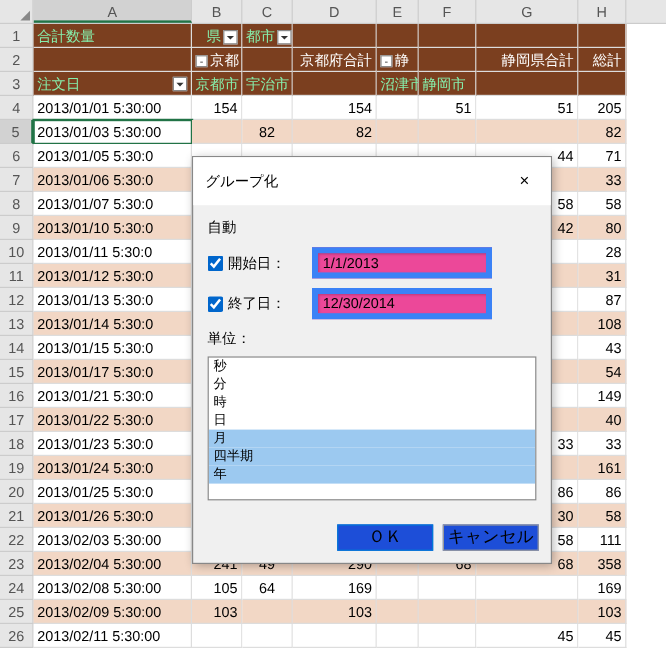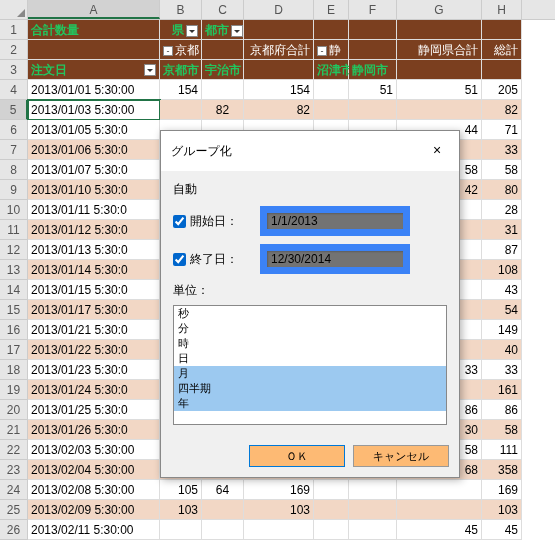--- a/index.html
+++ b/index.html
@@ -10,41 +10,41 @@
 .rh-corner::after{content:"";position:absolute;right:2px;bottom:2px;width:0;height:0;border-left:8px solid transparent;border-bottom:8px solid #888}
 .ch{border-right:1px solid #ccc;text-align:center;line-height:20px;color:#555}
 .ch-A{width:132px}.ch-B{width:42px}.ch-C{width:42px}.ch-D{width:70px}.ch-E{width:35px}.ch-F{width:48px}.ch-G{width:85px}.ch-H{width:40px}
 .ch.sel{background:#d2d2d2;border-bottom:2px solid #217346}
 .rows{}
 .row{display:flex;height:20px}
 .rh{width:28px;background:#e6e6e6;border-right:1px solid #ccc;border-bottom:1px solid #ccc;text-align:center;line-height:20px;color:#555}
 .rh.sel{background:#d2d2d2;border-right:2px solid #217346}
 .cell{border-right:1px solid #ddd;border-bottom:1px solid #ddd;line-height:20px;padding:0 3px;white-space:nowrap;overflow:visible}
 .cA{width:132px}.cB{width:42px;text-align:right}.cC{width:42px;text-align:center}.cD{width:70px;text-align:right}.cE{width:35px}.cF{width:48px;text-align:right}.cG{width:85px;text-align:right}.cH{width:40px;text-align:right}
-.hdr{background:#7b3f1f;color:#22c55e;font-weight:bold}
+.hdr{background:#7b3f1f;color:#86efac;font-weight:normal}
 .hdr2{background:#7b3f1f;color:#fff}
 .band{background:#f2d7c5}
 .band2{background:#fff}
 .dd{display:inline-block;width:12px;height:12px;background:#fff;border:1px solid #888;margin-left:2px;vertical-align:middle;position:relative}
 .dd::after{content:"";position:absolute;left:2px;top:4px;width:0;height:0;border-left:3px solid transparent;border-right:3px solid transparent;border-top:3px solid #333}
 .exp{display:inline-block;width:10px;height:10px;background:#fff;border:1px solid #888;margin-right:2px;vertical-align:middle;position:relative;color:#333;font-size:9px;line-height:8px;text-align:center}
 .selcell{outline:2px solid #217346;outline-offset:-1px;background:#fff!important}
 .dialog{position:absolute;left:160px;top:130px;width:300px;background:#f0f0f0;border:1px solid #888;box-shadow:2px 2px 8px rgba(0,0,0,0.3);z-index:10}
 .dlg-title{display:flex;justify-content:space-between;align-items:center;padding:10px 10px;background:#fff}
 .dlg-close{width:24px;height:20px;text-align:center;line-height:18px;cursor:pointer;font-size:14px}
 .dlg-body{padding:10px 12px}
 .dlg-body label{display:block;margin-bottom:6px}
 .dlg-row{display:flex;align-items:center;margin:8px 0}
 .dlg-row .lbl{margin-left:4px;width:70px}
-.dlg-row input[type=text]{width:150px;border:7px solid #3b82f6;background:#737373;box-shadow:inset 1px 1px 2px rgba(0,0,0,0.2);padding:1px 4px;font-size:12px}
+.dlg-row input[type=text]{width:150px;border:5px solid #3b82f6;background:#ec4899;box-shadow:inset 1px 1px 2px rgba(0,0,0,0.2);padding:1px 4px;font-size:12px}
 .unit-list{border:1px solid #888;background:#fff;height:120px;overflow:hidden;margin-top:4px}
 .unit-list div{padding:0 4px;line-height:15px;font-size:11px}
 .unit-list .sel{background:#9cc9f0}
 .dlg-btns{display:flex;justify-content:flex-end;gap:8px;padding:10px}
-.dlg-btns button{width:96px;height:22px;background:#fdba74;border:1px solid #999;cursor:pointer;font-size:11px}
+.dlg-btns button{width:80px;height:22px;background:#1d4ed8;border:1px solid #999;cursor:pointer;font-size:14px}
 .dlg-btns button.primary{border:1px solid #0078d7}
 .cb{width:13px;height:13px;accent-color:#0066cc}
 </style>
 </head>
 <body>
 
 <div class="sheet">
   <div class="colhdr">
     <div class="rh-corner"></div>
     <div class="ch ch-A sel">A</div>

